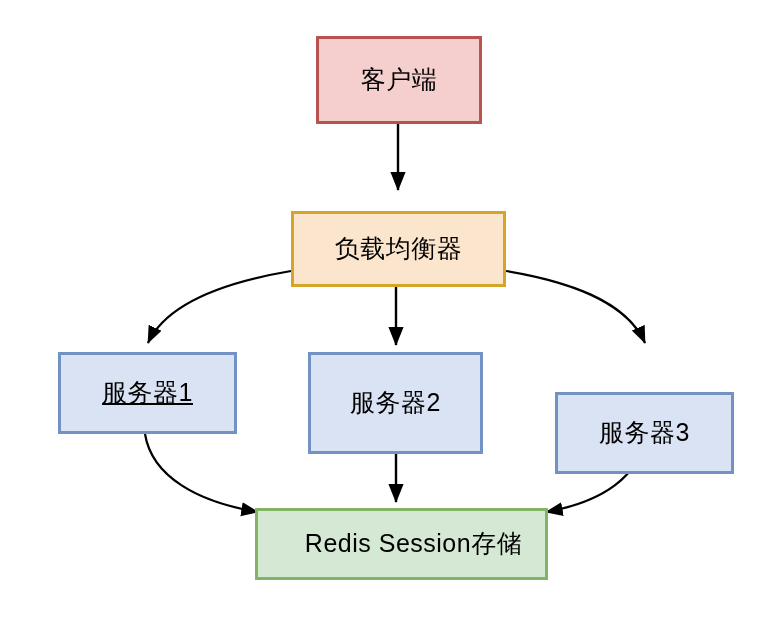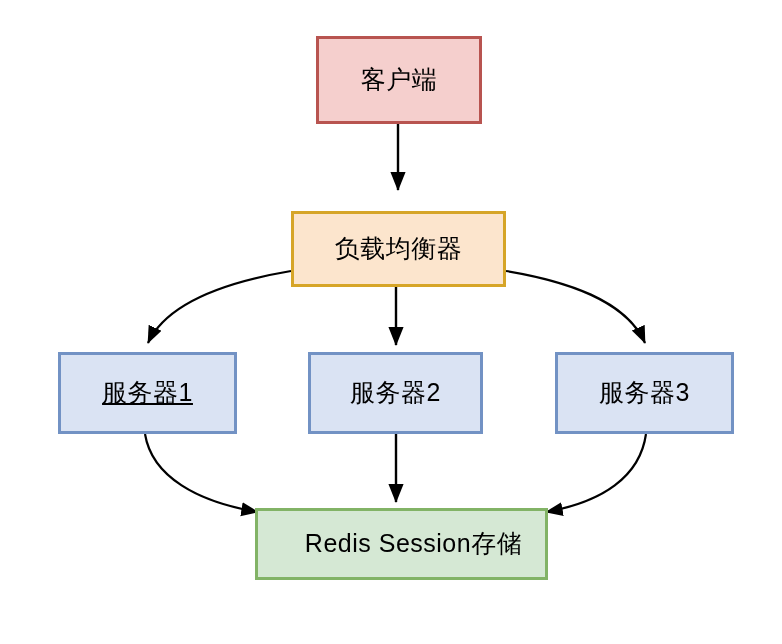--- a/index.html
+++ b/index.html
@@ -58,21 +58,21 @@
   .n-srv1 {
     left: 58px;
     top: 352px;
     width: 179px;
     height: 82px;
   }
   .n-srv2 {
     left: 308px;
     top: 352px;
     width: 175px;
-    height: 82px;
+    height: 102px;
   }
   .n-srv3 {
     left: 555px;
     top: 352px;
     width: 179px;
     height: 82px;
   }
   .n-redis {
     left: 255px;
     top: 508px;
@@ -117,21 +117,21 @@
   </div>
 
   <div class="node n-srv1" style="background:#dae3f3; border-color:#7292c4;text-decoration:underline;">
     <span class="node-label">服务器1</span>
   </div>
 
   <div class="node n-srv2" style="background:#dae3f3; border-color:#7292c4;">
     <span class="node-label">服务器2</span>
   </div>
 
-  <div class="node n-srv3" style="background:#dae3f3; border-color:#7292c4;">
+  <div class="node n-srv3" style="background:#dae3f3; border-color:#7292c4;margin-top:40px;">
     <span class="node-label">服务器3</span>
   </div>
 
   <div class="node n-redis" style="background:#d5e8d4; border-color:#82b366;">
     <span class="node-label">Redis Session存储</span>
   </div>
 
 </div>
 
 </body></html>

